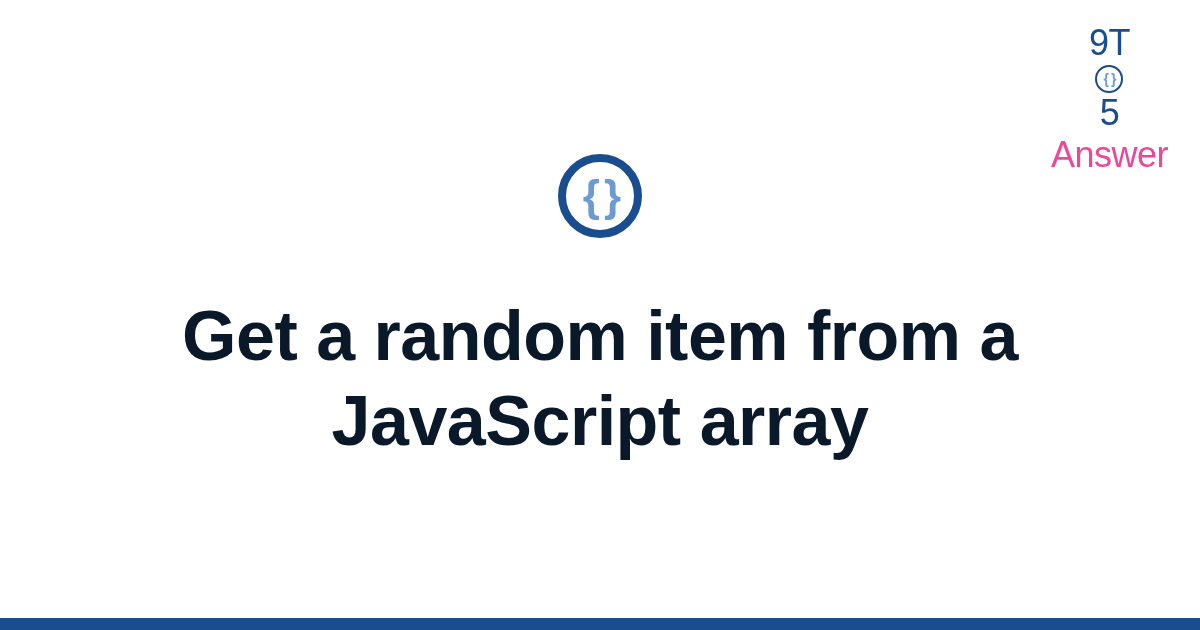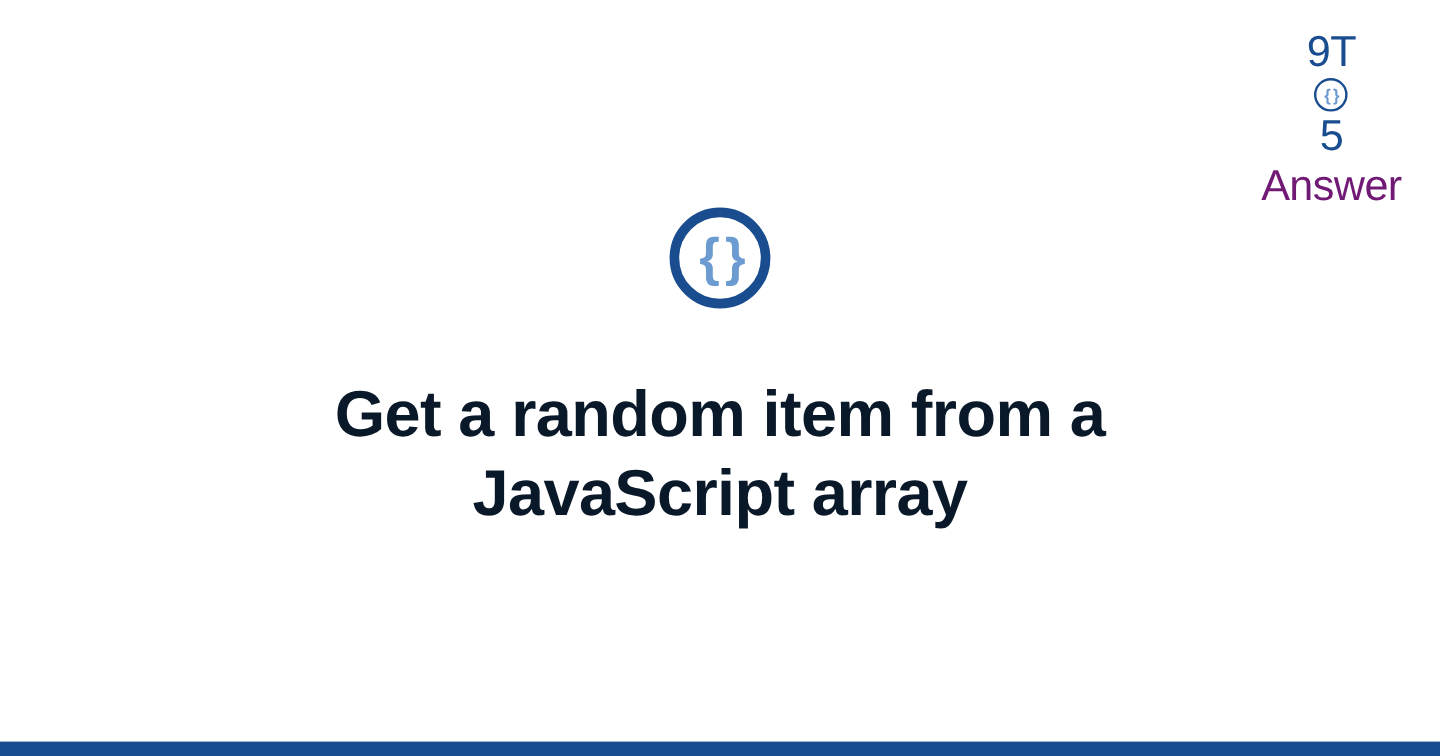--- a/index.html
+++ b/index.html
@@ -47,21 +47,21 @@
       font-size: 14px;
       color: #6b9bd1;
       font-weight: 600;
       letter-spacing: -1px;
     }
     .brand-5 {
       color: #1a4d8f;
       font-weight: 400;
     }
     .brand-answer {
-      color: #701a75;
+      color: #ec4899;
       font-weight: 400;
     }
     .content {
       position: absolute;
       top: 0;
       left: 0;
       width: 100%;
       height: 618px;
       display: flex;
       flex-direction: column;
@@ -79,21 +79,21 @@
       margin-bottom: 56px;
     }
     .center-icon-braces {
       font-size: 44px;
       color: #6b9bd1;
       font-weight: 700;
       letter-spacing: -4px;
       font-family: "Segoe UI", Arial, sans-serif;
     }
     .title {
-      font-size: 54px;
+      font-size: 70px;
       font-weight: 700;
       color: #0a1929;
       text-align: center;
       line-height: 1.22;
       max-width: 900px;
       letter-spacing: -0.5px;
     }
     .footer-bar {
       position: absolute;
       bottom: 0;

